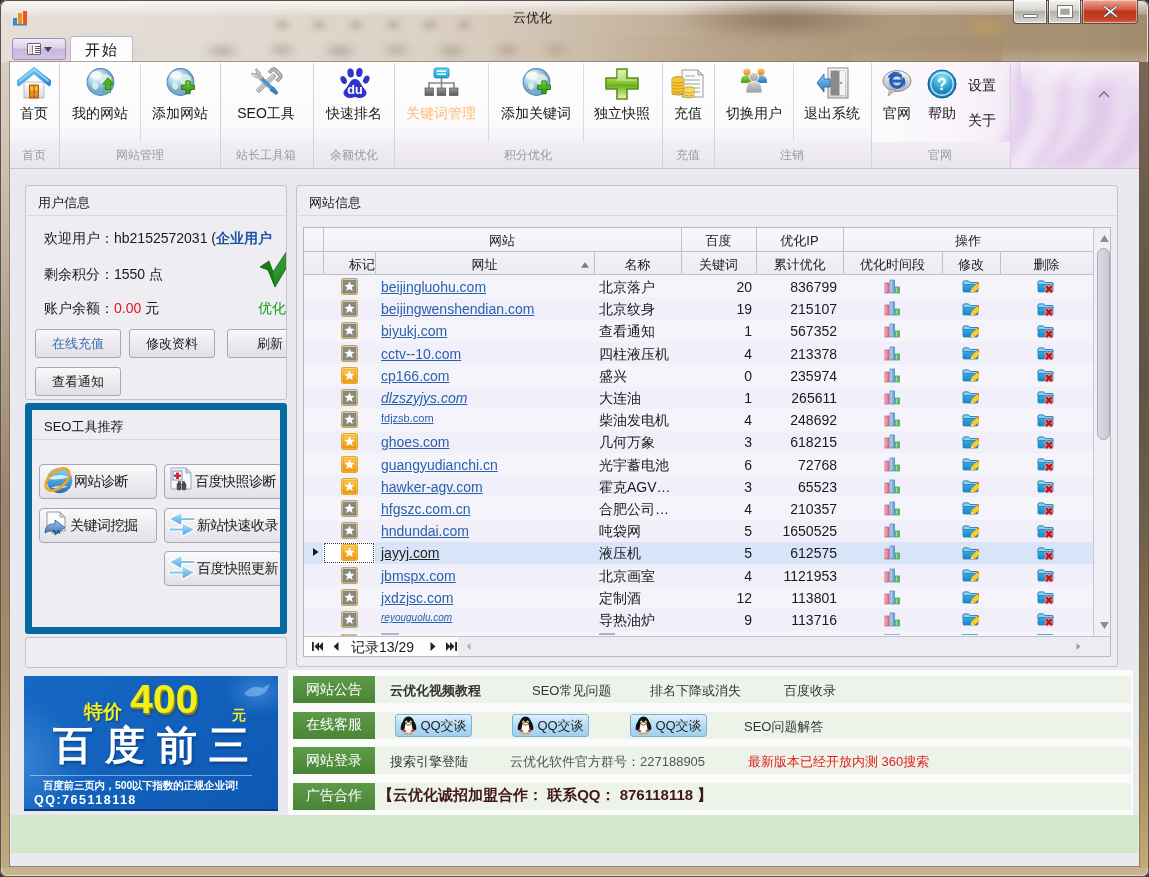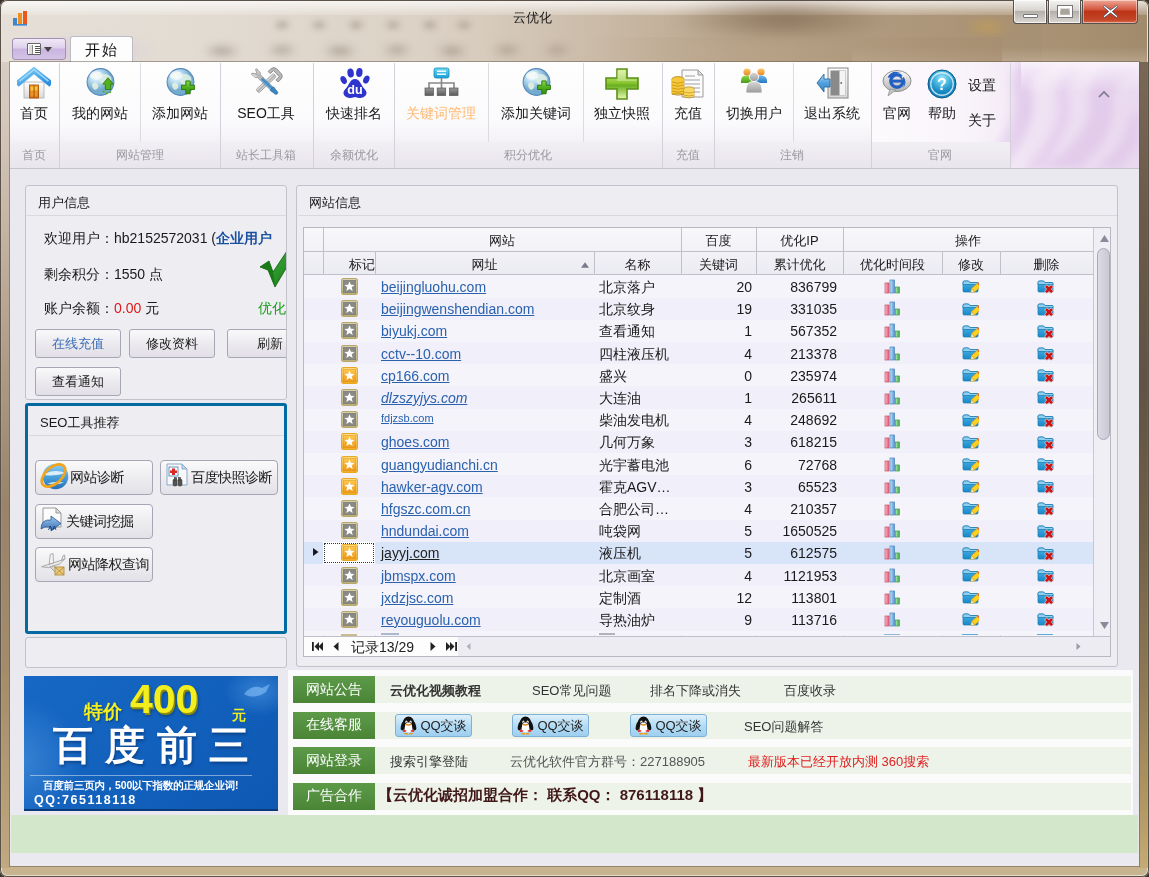--- a/index.html
+++ b/index.html
@@ -409,21 +409,21 @@
           <stop offset="1" stop-color="#157a14"></stop>
         </linearGradient>
       </defs>
     </svg>
 <div class="abs" style="left:232px;top:114px;font-size:14px;color:#18a018;white-space:nowrap;">优化中</div>
 <div class="abs" style="left:9px;top:143px;width:86px;height:29px;background:linear-gradient(180deg,#f9f9fa,#eceaef 50%,#e2e0e6);border:1px solid #a6a6b6;border-radius:3px;display:flex;align-items:center;justify-content:center;font-size:13px;color:#3a6eb5;">在线充值</div>
     <div class="abs" style="left:103px;top:143px;width:86px;height:29px;background:linear-gradient(180deg,#f9f9fa,#eceaef 50%,#e2e0e6);border:1px solid #a6a6b6;border-radius:3px;display:flex;align-items:center;justify-content:center;font-size:13px;color:#1a1a1a;">修改资料</div>
     <div class="abs" style="left:201px;top:143px;width:86px;height:29px;background:linear-gradient(180deg,#f9f9fa,#eceaef 50%,#e2e0e6);border:1px solid #a6a6b6;border-radius:3px;display:flex;align-items:center;justify-content:center;font-size:13px;color:#1a1a1a;">刷新</div>
     <div class="abs" style="left:9px;top:181px;width:86px;height:29px;background:linear-gradient(180deg,#f9f9fa,#eceaef 50%,#e2e0e6);border:1px solid #a6a6b6;border-radius:3px;display:flex;align-items:center;justify-content:center;font-size:13px;color:#1a1a1a;">查看通知</div>
   </div>
-<div class="abs" style="left:25px;top:403px;width:262px;height:231px;background:#ededf2;border:3px solid #0369a1;border-radius:3px;overflow:hidden;">
+<div class="abs" style="left:25px;top:403px;width:262px;height:231px;background:#ededf2;border:7px solid #0369a1;border-radius:3px;overflow:hidden;">
     <div class="abs" style="left:12px;top:8px;font-size:13px;color:#1a1a1a;">SEO工具推荐</div>
     <div class="abs" style="left:1px;top:29px;width:260px;height:1px;background:#d8d8de;"></div>
     <div class="abs" style="left:7px;top:54px;width:118px;height:35px;background:linear-gradient(180deg,#fafafb,#ededf0 50%,#e3e1e7);border:1px solid #a6a6b6;border-radius:4px;overflow:hidden;display:flex;align-items:center;">
       <div style="margin-left:3px;flex:0 0 auto;"><svg width="30" height="31" viewBox="0 0 30 31">
           <defs>
             <linearGradient id="ieg" x1="0" y1="0" x2="0" y2="1">
               <stop offset="0" stop-color="#8ed0f4"></stop>
               <stop offset="0.5" stop-color="#4aa2dc"></stop>
               <stop offset="1" stop-color="#2470b4"></stop>
             </linearGradient>
@@ -460,32 +460,53 @@
           <text x="9" y="23" font-size="6" fill="#123c74" font-weight="bold" font-family="Liberation Sans">AA</text>
           <defs>
             <linearGradient id="dga" x1="0" y1="0" x2="0" y2="1">
               <stop offset="0" stop-color="#9cc6ee"></stop>
               <stop offset="1" stop-color="#3a70b2"></stop>
             </linearGradient>
           </defs>
         </svg></div>
       <div style="font-size:14px;color:#1a1a1a;white-space:nowrap;margin-left:1px;letter-spacing:-0.5px;">关键词挖掘</div>
     </div>
-    <div class="abs" style="left:7px;top:141px;width:118px;height:35px;background:linear-gradient(180deg,#fafafb,#ededf0 50%,#e3e1e7);border:1px solid #a6a6b6;border-radius:4px;overflow:hidden;display:flex;align-items:center;">
-      <div style="margin-left:3px;flex:0 0 auto;"><svg width="28" height="26" viewBox="0 0 28 26">
-          <g transform="rotate(-18 14 13)">
-            <path d="M2 13 L26 13 L20 16 L8 16 Z" fill="#e8e8e8" stroke="#999" stroke-width="0.7"></path>
-            <path d="M10 13 L14 4 L17 4 L14.5 13 Z" fill="#f4f4f4" stroke="#999" stroke-width="0.7"></path>
-            <path d="M10 16 L13 22 L16 22 L14 16 Z" fill="#d8d8d8" stroke="#999" stroke-width="0.7"></path>
-            <path d="M23 13 L26 9 L27.5 9 L26.5 13Z" fill="#e8e8e8" stroke="#999" stroke-width="0.7"></path>
-          </g>
-          <rect x="16" y="17" width="9" height="8" fill="#e8c87a" stroke="#b08830" stroke-width="0.8"></rect>
-          <path d="M16 17 L25 25 M25 17 L16 25" stroke="#b08830" stroke-width="0.8"></path>
+    <div class="abs" style="left:132px;top:98px;width:118px;height:35px;background:linear-gradient(180deg,#fafafb,#ededf0 50%,#e3e1e7);border:1px solid #a6a6b6;border-radius:4px;overflow:hidden;display:flex;align-items:center;">
+      <div style="margin-left:3px;flex:0 0 auto;"><svg width="28" height="27" viewBox="0 0 28 27">
+          <path d="M27 7.5 L14 7.5 L14 2 L1 9 L14 16 L14 10.5 L27 10.5 Z" fill="url(#ar1)" stroke="#fff" stroke-width="1.2"></path>
+          <path d="M1 17 L14 17 L14 11.5 L27 18.5 L14 25.5 L14 20 L1 20 Z" fill="url(#ar2)" stroke="#fff" stroke-width="1.2" transform="translate(0 1)"></path>
+          <defs>
+            <linearGradient id="ar1" x1="0" y1="0" x2="0" y2="1">
+              <stop offset="0" stop-color="#bce2f8"></stop>
+              <stop offset="1" stop-color="#4aa2e0"></stop>
+            </linearGradient>
+            <linearGradient id="ar2" x1="0" y1="0" x2="0" y2="1">
+              <stop offset="0" stop-color="#bce2f8"></stop>
+              <stop offset="1" stop-color="#4aa2e0"></stop>
+            </linearGradient>
+          </defs>
         </svg></div>
-      <div style="font-size:14px;color:#1a1a1a;white-space:nowrap;margin-left:1px;letter-spacing:-0.5px;">网站降权查询</div>
+      <div style="font-size:14px;color:#1a1a1a;white-space:nowrap;margin-left:1px;letter-spacing:-0.5px;">新站快速收录</div>
+    </div>
+    <div class="abs" style="left:132px;top:141px;width:118px;height:35px;background:linear-gradient(180deg,#fafafb,#ededf0 50%,#e3e1e7);border:1px solid #a6a6b6;border-radius:4px;overflow:hidden;display:flex;align-items:center;">
+      <div style="margin-left:3px;flex:0 0 auto;"><svg width="28" height="27" viewBox="0 0 28 27">
+          <path d="M27 7.5 L14 7.5 L14 2 L1 9 L14 16 L14 10.5 L27 10.5 Z" fill="url(#ar1)" stroke="#fff" stroke-width="1.2"></path>
+          <path d="M1 17 L14 17 L14 11.5 L27 18.5 L14 25.5 L14 20 L1 20 Z" fill="url(#ar2)" stroke="#fff" stroke-width="1.2" transform="translate(0 1)"></path>
+          <defs>
+            <linearGradient id="ar1" x1="0" y1="0" x2="0" y2="1">
+              <stop offset="0" stop-color="#bce2f8"></stop>
+              <stop offset="1" stop-color="#4aa2e0"></stop>
+            </linearGradient>
+            <linearGradient id="ar2" x1="0" y1="0" x2="0" y2="1">
+              <stop offset="0" stop-color="#bce2f8"></stop>
+              <stop offset="1" stop-color="#4aa2e0"></stop>
+            </linearGradient>
+          </defs>
+        </svg></div>
+      <div style="font-size:14px;color:#1a1a1a;white-space:nowrap;margin-left:1px;letter-spacing:-0.5px;">百度快照更新</div>
     </div>
   </div>
 <div class="abs" style="left:25px;top:637px;width:262px;height:31px;background:#ededf2;border:1px solid #c2c2cb;border-radius:3px;overflow:hidden;"></div>
 <div class="abs" style="left:296px;top:185px;width:822px;height:482px;background:#ededf2;border:1px solid #c2c2cb;border-radius:3px;overflow:hidden;">
     <div class="abs" style="left:12px;top:8px;font-size:13px;color:#1a1a1a;">网站信息</div>
     <div class="abs" style="left:1px;top:29px;width:820px;height:1px;background:#d8d8de;"></div>
   </div>
 <div class="abs" style="left:303px;top:227px;width:808px;height:430px;border:1px solid #b8b8c2;background:#f4f3fa;overflow:hidden;">
     <div class="abs" style="left:0;top:0;width:789px;height:47.4px;background:linear-gradient(180deg,#f8f8fb,#ebebf2);border-bottom:1px solid #c0c0ca;"></div>
     <div class="abs" style="left:0;top:23.2px;width:789px;height:1px;background:#c0c0ca;"></div>
@@ -598,21 +619,21 @@
         <defs>
           <linearGradient id="sg" x1="0" y1="0" x2="0" y2="1">
             <stop offset="0" stop-color="#e8e0c0"></stop>
             <stop offset="1" stop-color="#c8b878"></stop>
           </linearGradient>
         </defs>
       </svg></div>
     <div class="abs" style="left:77px;top:73.1px;font-size:14px;color:#2a62ae;text-decoration:underline;white-space:nowrap;">beijingwenshendian.com</div>
     <div class="abs" style="left:295px;top:73.1px;width:79px;font-size:14px;color:#1a1a1a;white-space:nowrap;overflow:hidden;">北京纹身</div>
     <div class="abs" style="left:377px;top:73.1px;width:71px;text-align:right;font-size:14px;color:#1a1a1a;">19</div>
-    <div class="abs" style="left:452px;top:73.1px;width:81px;text-align:right;font-size:14px;color:#1a1a1a;">331035</div>
+    <div class="abs" style="left:452px;top:73.1px;width:81px;text-align:right;font-size:14px;color:#1a1a1a;">215107</div>
     <div class="abs" style="left:580px;top:73.1px;"><svg width="16" height="15" viewBox="0 0 16 15">
         <rect x="1" y="4" width="4" height="10" fill="url(#cbp)" stroke="#c05060" stroke-width="0.7"></rect>
         <rect x="6" y="1" width="4.5" height="13" fill="url(#cbb)" stroke="#4a80b8" stroke-width="0.7"></rect>
         <rect x="11.5" y="8" width="3.8" height="6" fill="url(#cbg)" stroke="#3a9a40" stroke-width="0.7"></rect>
         <defs>
           <linearGradient id="cbp" x1="0" y1="0" x2="1" y2="0">
             <stop offset="0" stop-color="#ffd0d8"></stop>
             <stop offset="0.5" stop-color="#f08098"></stop>
             <stop offset="1" stop-color="#e86a88"></stop>
           </linearGradient>
@@ -1529,21 +1550,21 @@
         <rect x="0.5" y="0.5" width="15" height="15" rx="2" fill="url(#sg)" stroke="#b8a868"></rect>
         <rect x="2" y="2" width="12" height="12" fill="#8a8a84" stroke="#6f6f69" stroke-width="0.5"></rect>
         <path d="M8 3.2 L9.3 6.4 L12.8 6.6 L10.1 8.8 L11 12.2 L8 10.3 L5 12.2 L5.9 8.8 L3.2 6.6 L6.7 6.4 Z" fill="#fff"></path>
         <defs>
           <linearGradient id="sg" x1="0" y1="0" x2="0" y2="1">
             <stop offset="0" stop-color="#e8e0c0"></stop>
             <stop offset="1" stop-color="#c8b878"></stop>
           </linearGradient>
         </defs>
       </svg></div>
-    <div class="abs" style="left:77px;top:383.9px;font-size:14px;color:#2a62ae;text-decoration:underline;white-space:nowrap;">reyouguolu.com</div>
+    <div class="abs" style="left:77px;top:383.9px;font-size:10px;color:#2a62ae;text-decoration:underline;white-space:nowrap;font-style:italic;">reyouguolu.com</div>
     <div class="abs" style="left:295px;top:383.9px;width:79px;font-size:14px;color:#1a1a1a;white-space:nowrap;overflow:hidden;">导热油炉</div>
     <div class="abs" style="left:377px;top:383.9px;width:71px;text-align:right;font-size:14px;color:#1a1a1a;">9</div>
     <div class="abs" style="left:452px;top:383.9px;width:81px;text-align:right;font-size:14px;color:#1a1a1a;">113716</div>
     <div class="abs" style="left:580px;top:383.9px;"><svg width="16" height="15" viewBox="0 0 16 15">
         <rect x="1" y="4" width="4" height="10" fill="url(#cbp)" stroke="#c05060" stroke-width="0.7"></rect>
         <rect x="6" y="1" width="4.5" height="13" fill="url(#cbb)" stroke="#4a80b8" stroke-width="0.7"></rect>
         <rect x="11.5" y="8" width="3.8" height="6" fill="url(#cbg)" stroke="#3a9a40" stroke-width="0.7"></rect>
         <defs>
           <linearGradient id="cbp" x1="0" y1="0" x2="1" y2="0">
             <stop offset="0" stop-color="#ffd0d8"></stop>

